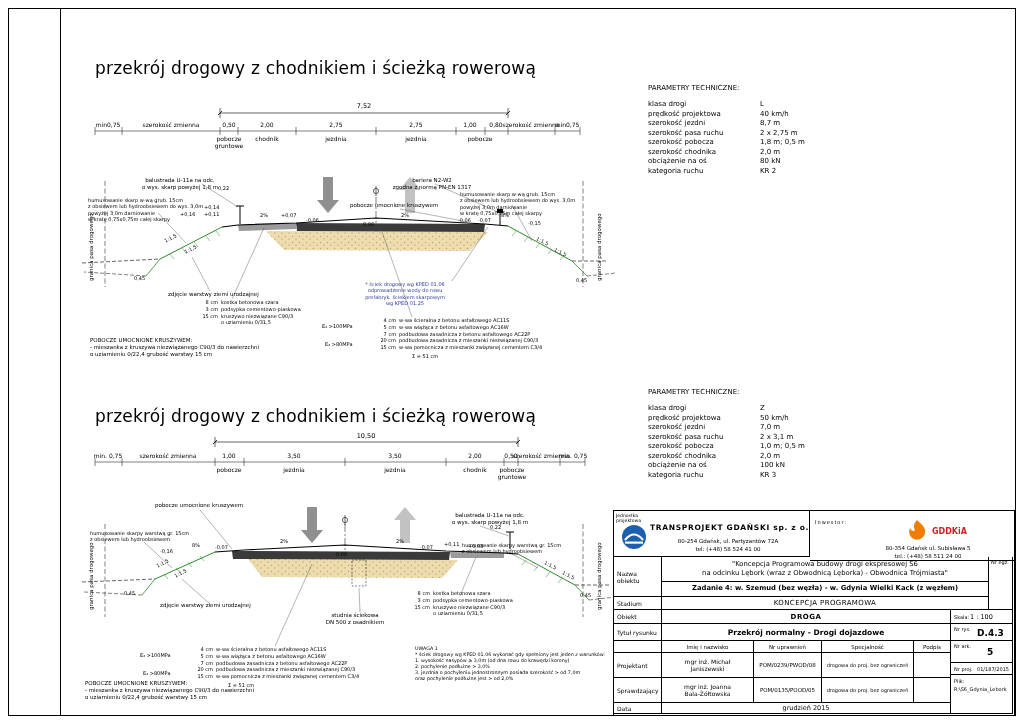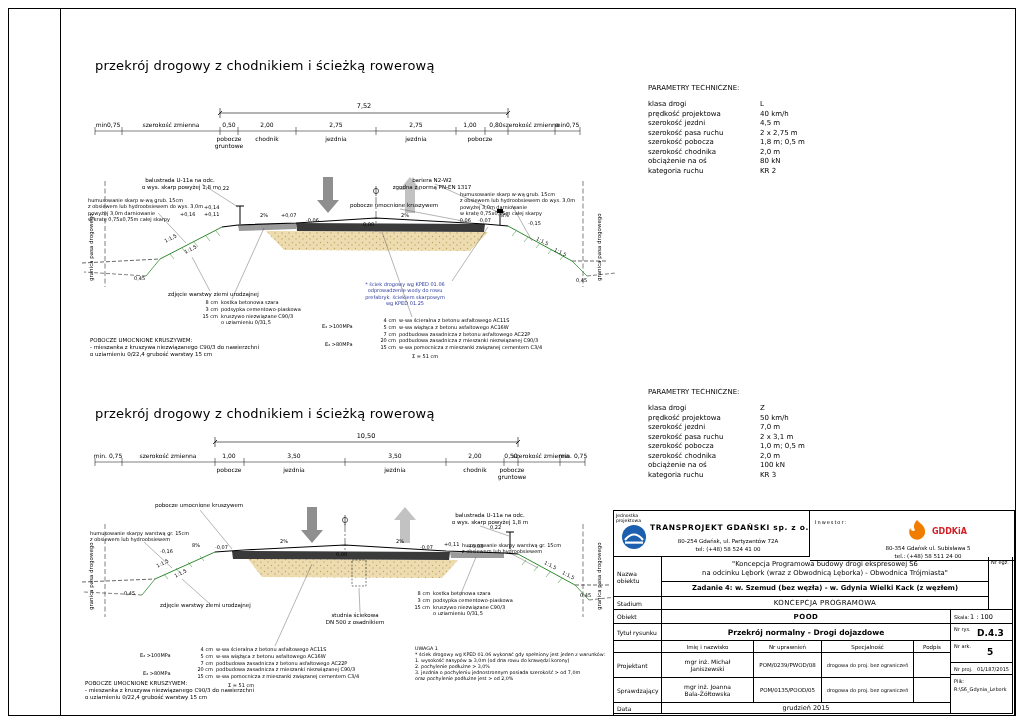--- a/index.html
+++ b/index.html
@@ -2,21 +2,21 @@
 <html><head>
 <meta charset="utf-8">
 <style>
 *{margin:0;padding:0;box-sizing:border-box}
 html,body{background:#fff}
 body{width:1024px;height:724px;font-family:"DejaVu Sans",sans-serif;color:#000}
 .page{position:relative;width:1024px;height:724px;background:#fff;overflow:hidden}
 .frame{position:absolute;left:8px;top:8px;width:1008px;height:708px;border:1.5px solid #000}
 .marginline{position:absolute;left:60px;top:8px;height:708px;border-left:1.5px solid #000}
 .abs{position:absolute}
-.sec-title{position:absolute;font-size:13px;letter-spacing:.2px}
+.sec-title{position:absolute;font-size:17px;letter-spacing:.2px}
 .cs{position:absolute}
 .cs svg{position:absolute;left:0;top:0}
 .lbl{position:absolute;font-size:5.5px;line-height:1.25;white-space:pre-line}
 .c{transform:translateX(-50%);text-align:center}
 .dim{position:absolute;font-size:6px;white-space:nowrap;transform:translateX(-50%)}
 .big{font-size:6.5px}
 .zone{position:absolute;font-size:6px;white-space:pre-line;transform:translateX(-50%);text-align:center}
 .elev{position:absolute;font-size:5px;white-space:nowrap}
 .tiny{font-size:5px}
 .blue{color:#2b3a9b}
@@ -199,21 +199,21 @@
   </div>
 
   <div class="params" style="left:648px;top:84px">
     <div class="ph">PARAMETRY TECHNICZNE:</div>
     <div class="pg">
       <span>klasa drogi</span>
         <span>L</span>
       <span>prędkość projektowa</span>
         <span>40 km/h</span>
       <span>szerokość jezdni</span>
-        <span>4,5 m</span>
+        <span>8,7 m</span>
       <span>szerokość pasa ruchu</span>
         <span>2 x 2,75 m</span>
       <span>szerokość pobocza</span>
         <span>1,8 m; 0,5 m</span>
       <span>szerokość chodnika</span>
         <span>2,0 m</span>
       <span>obciążenie na oś</span>
         <span>80 kN</span>
       <span>kategoria ruchu</span>
         <span>KR 2</span>
@@ -406,21 +406,21 @@
         <span>Stadium</span>
       </div>
     <div class="cell tb-center" style="left:48px;top:86px;width:327px;height:13px">
         <span class="tb-stadium">KONCEPCJA PROGRAMOWA</span>
       </div>
 
     <div class="cell lblcell" style="left:0;top:99px;width:48px;height:14px">
         <span>Obiekt</span>
       </div>
     <div class="cell tb-center" style="left:48px;top:99px;width:289px;height:14px">
-        <span class="tb-obiekt">POOD</span>
+        <span class="tb-obiekt">DROGA</span>
       </div>
     <div class="cell" style="left:337px;top:99px;width:62px;height:14px">
       <span class="tb-tiny" style="left:3px;top:4px">Skala:</span>
       <span class="tb-skala" style="left:19px;top:3px">1 : 100</span>
     </div>
 
     <div class="cell lblcell" style="left:0;top:113px;width:48px;height:17px">
         <span class="pre">Tytuł rysunku</span>
       </div>
     <div class="cell tb-center" style="left:48px;top:113px;width:289px;height:17px">

